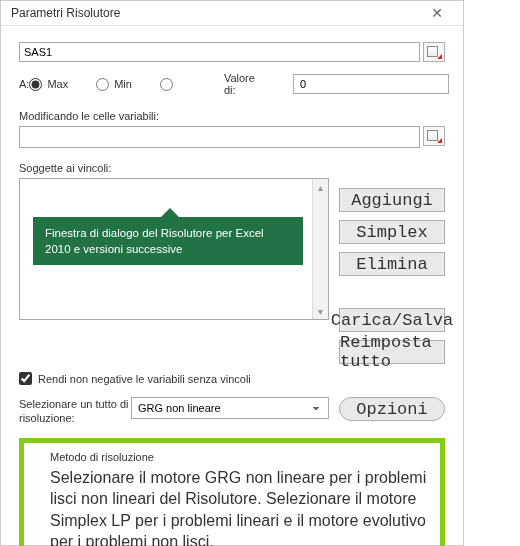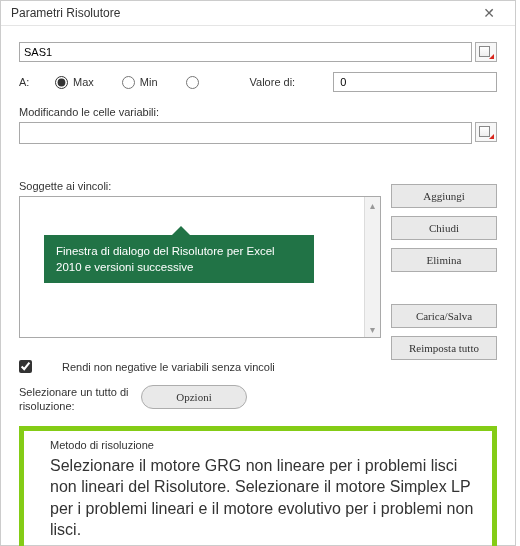--- a/index.html
+++ b/index.html
@@ -1,17 +1,17 @@
 <!DOCTYPE html>
 <html><head>
 <meta charset="utf-8">
 <style>
   * { box-sizing: border-box; }
   body { margin: 0; font-family: "Segoe UI", Tahoma, sans-serif; font-size: 11px; color: #333; background: #fff; }
-  .dialog { width: 516px; height: 546px; border: 1px solid #ccc; background: #fff; display: flex; flex-direction: column; }
+  .dialog { width: 464px; height: 546px; border: 1px solid #ccc; background: #fff; display: flex; flex-direction: column; }
   .titlebar { height: 30px; display: flex; align-items: center; justify-content: space-between; padding: 0 6px 0 10px; border-bottom: 1px solid #e5e5e5; }
   .titlebar .title { font-size: 12px; color: #333; }
   .titlebar .close { width: 40px; height: 24px; display: flex; align-items: center; justify-content: center; color: #666; font-size: 14px; cursor: default; }
   .body { flex: 1; padding: 16px 18px 14px 18px; display: flex; flex-direction: column; }
   .row { display: flex; align-items: center; margin-bottom: 10px; }
   .lbl { color: #333; }
   .obj-lbl { width: 218px; }
   .text-input { height: 20px; border: 1px solid #a9a9a9; padding: 8px 4px; font-family: inherit; font-size: 11px; background: #fff; }
   .obj-input { flex: 1; }
   .range-btn { width: 22px; height: 20px; border: 1px solid #adadad; background: #f7f7f7; margin-left: 3px; display: flex; align-items: center; justify-content: center; cursor: default; }
@@ -21,31 +21,31 @@
   .a-lbl { width: 36px; }
   .radio-wrap { display: flex; align-items: center; margin-right: 28px; }
   .radio-wrap.wide { margin-right: 38px; gap: 46px; }
   .radio-wrap input { margin: 0 5px 0 0; accent-color: #333; }
   .rdlabel { text-decoration: underline; text-decoration-color: #333; text-underline-offset: 2px; }
   .radio-wrap .rdlabel { text-decoration: none; }
   .val-input { flex: 1; height: 20px; border: 1px solid #a9a9a9; padding: 1px 6px; background: #fff; font-size: 11px; font-family: inherit; }
   .sublabel { margin-top: 4px; margin-bottom: 4px; }
   .var-row { display: flex; }
   .var-input { flex: 1; height: 22px; border: 1px solid #a9a9a9; padding: 1px 4px; background: #fff; }
-  .two-col { display: flex; margin-top: 14px; align-items: center; }
+  .two-col { display: flex; margin-top: 14px; }
   .left-col { flex: 1; display: flex; flex-direction: column; }
   .right-col { width: 106px; margin-left: 10px; display: flex; flex-direction: column; gap: 8px; }
-  .btn { height: 24px; border: 1px solid #adadad; background: #e9e9e9; color: #333; font-family: Liberation Serif, serif; font-size: 11px; display: flex; align-items: center; justify-content: center; cursor: default; }
+  .btn { height: 24px; border: 1px solid #adadad; background: #e9e9e9; color: #333; font-family: Liberation Mono, monospace; font-size: 17px; display: flex; align-items: center; justify-content: center; cursor: default; }
   .btn.wide { width: 106px; }
   .constraints-box { position: relative; border: 1px solid #a9a9a9; background: #fff; height: 142px; padding-right: 16px; }
   .scroll { position: absolute; right: 0; top: 0; bottom: 0; width: 16px; background: #f2f2f2; border-left: 1px solid #dcdcdc; display: flex; flex-direction: column; justify-content: space-between; align-items: center; color: #999; font-size: 10px; }
   .scroll span { height: 16px; display: flex; align-items: center; justify-content: center; }
-  .tooltip { position: absolute; left: 24px; top: 38px; background: #217346; color: #fff; padding: 8px 12px; font-size: 11.5px; line-height: 1.4; width: 270px; }
+  .tooltip { position: absolute; left: 13px; top: 38px; background: #217346; color: #fff; padding: 8px 12px; font-size: 11.5px; line-height: 1.4; width: 270px; }
   .tooltip::before { content: ""; position: absolute; top: -9px; left: 128px; width: 0; height: 0; border-left: 9px solid transparent; border-right: 9px solid transparent; border-bottom: 9px solid #217346; }
-  .checkbox-row { margin-top: 0; display: flex; align-items: center; gap: 24px; }
+  .checkbox-row { margin-top: 8px; display: flex; align-items: center; }
   .checkbox-row input { margin: 0 6px 0 0; accent-color: #333; }
   .method-row { display: flex; align-items: flex-start; margin-top: 12px; }
   .method-lbl { width: 112px; line-height: 1.3; }
   .select { flex: 1; height: 22px; border: 1px solid #a9a9a9; background: #fff; padding-left: 6px; font-size: 11px; font-family: inherit; appearance: none; background-image: linear-gradient(45deg, transparent 50%, #666 50%), linear-gradient(-45deg, transparent 50%, #666 50%); background-position: calc(100% - 12px) 9px, calc(100% - 8px) 9px; background-size: 4px 4px, 4px 4px; background-repeat: no-repeat; }
   .opts-btn { width: 106px; margin-left: 10px; border-radius: 12px; }
   .group-box { border: 5px solid #84cc16; margin-top: 12px; padding: 8px 10px 10px 26px; position: relative; }
   .group-title { font-size: 11px; margin-bottom: 4px; }
   .group-body { font-size: 16px; line-height: 1.35; }
   .footer { display: flex; margin-top: 16px; }
   .footer .spacer { flex: 1; }
@@ -105,35 +105,38 @@
             <span>▾</span>
           </div>
           <div class="tooltip">
             <span>Finestra di dialogo del Risolutore per Excel 2010 e versioni successive</span>
           </div>
         </div>
       </div>
       <div class="right-col">
         <div style="height:18px;"></div>
         <div class="btn wide">Aggiungi</div>
-        <div class="btn wide">Chiudi</div>
+        <div class="btn wide">Simplex</div>
         <div class="btn wide">Elimina</div>
         <div class="gap-v"></div>
         <div class="btn wide">Carica/Salva</div>
         <div class="btn wide">Reimposta tutto</div>
       </div>
     </div>
 
     <label class="checkbox-row">
       <input type="checkbox" checked="" style="">
       <span>Rendi non negative le variabili senza vincoli</span>
     </label>
 
     <div class="method-row">
       <div class="method-lbl">Selezionare un tutto di risoluzione:</div>
+      <select class="select">
+        <option>GRG non lineare</option>
+      </select>
       <div class="btn opts-btn">Opzioni</div>
     </div>
 
     <div class="group-box">
       <div class="group-title">Metodo di risoluzione</div>
       <div class="group-body">Selezionare il motore GRG non lineare per i problemi lisci non lineari del Risolutore. Selezionare il motore Simplex LP per i problemi lineari e il motore evolutivo per i problemi non lisci.</div>
     </div>
 
     <div class="footer">
       <div class="fbtn help">?</div>

